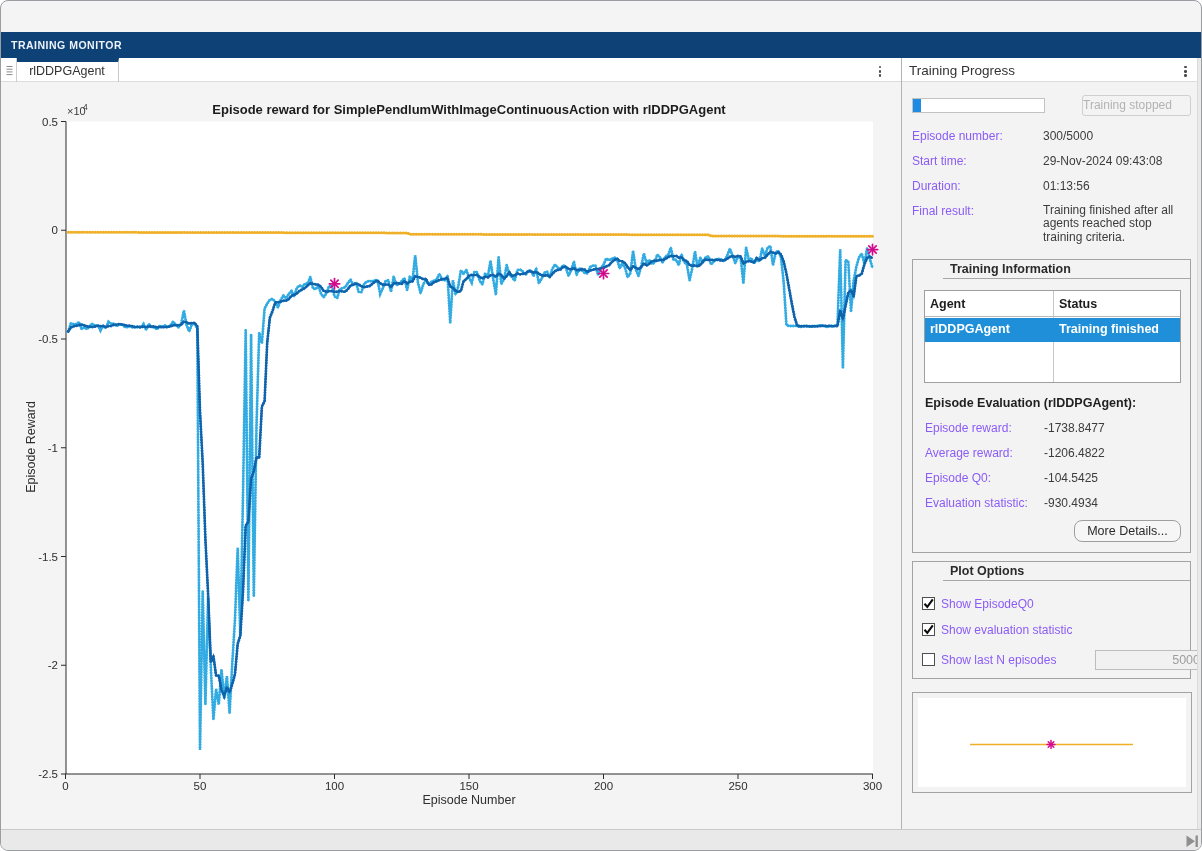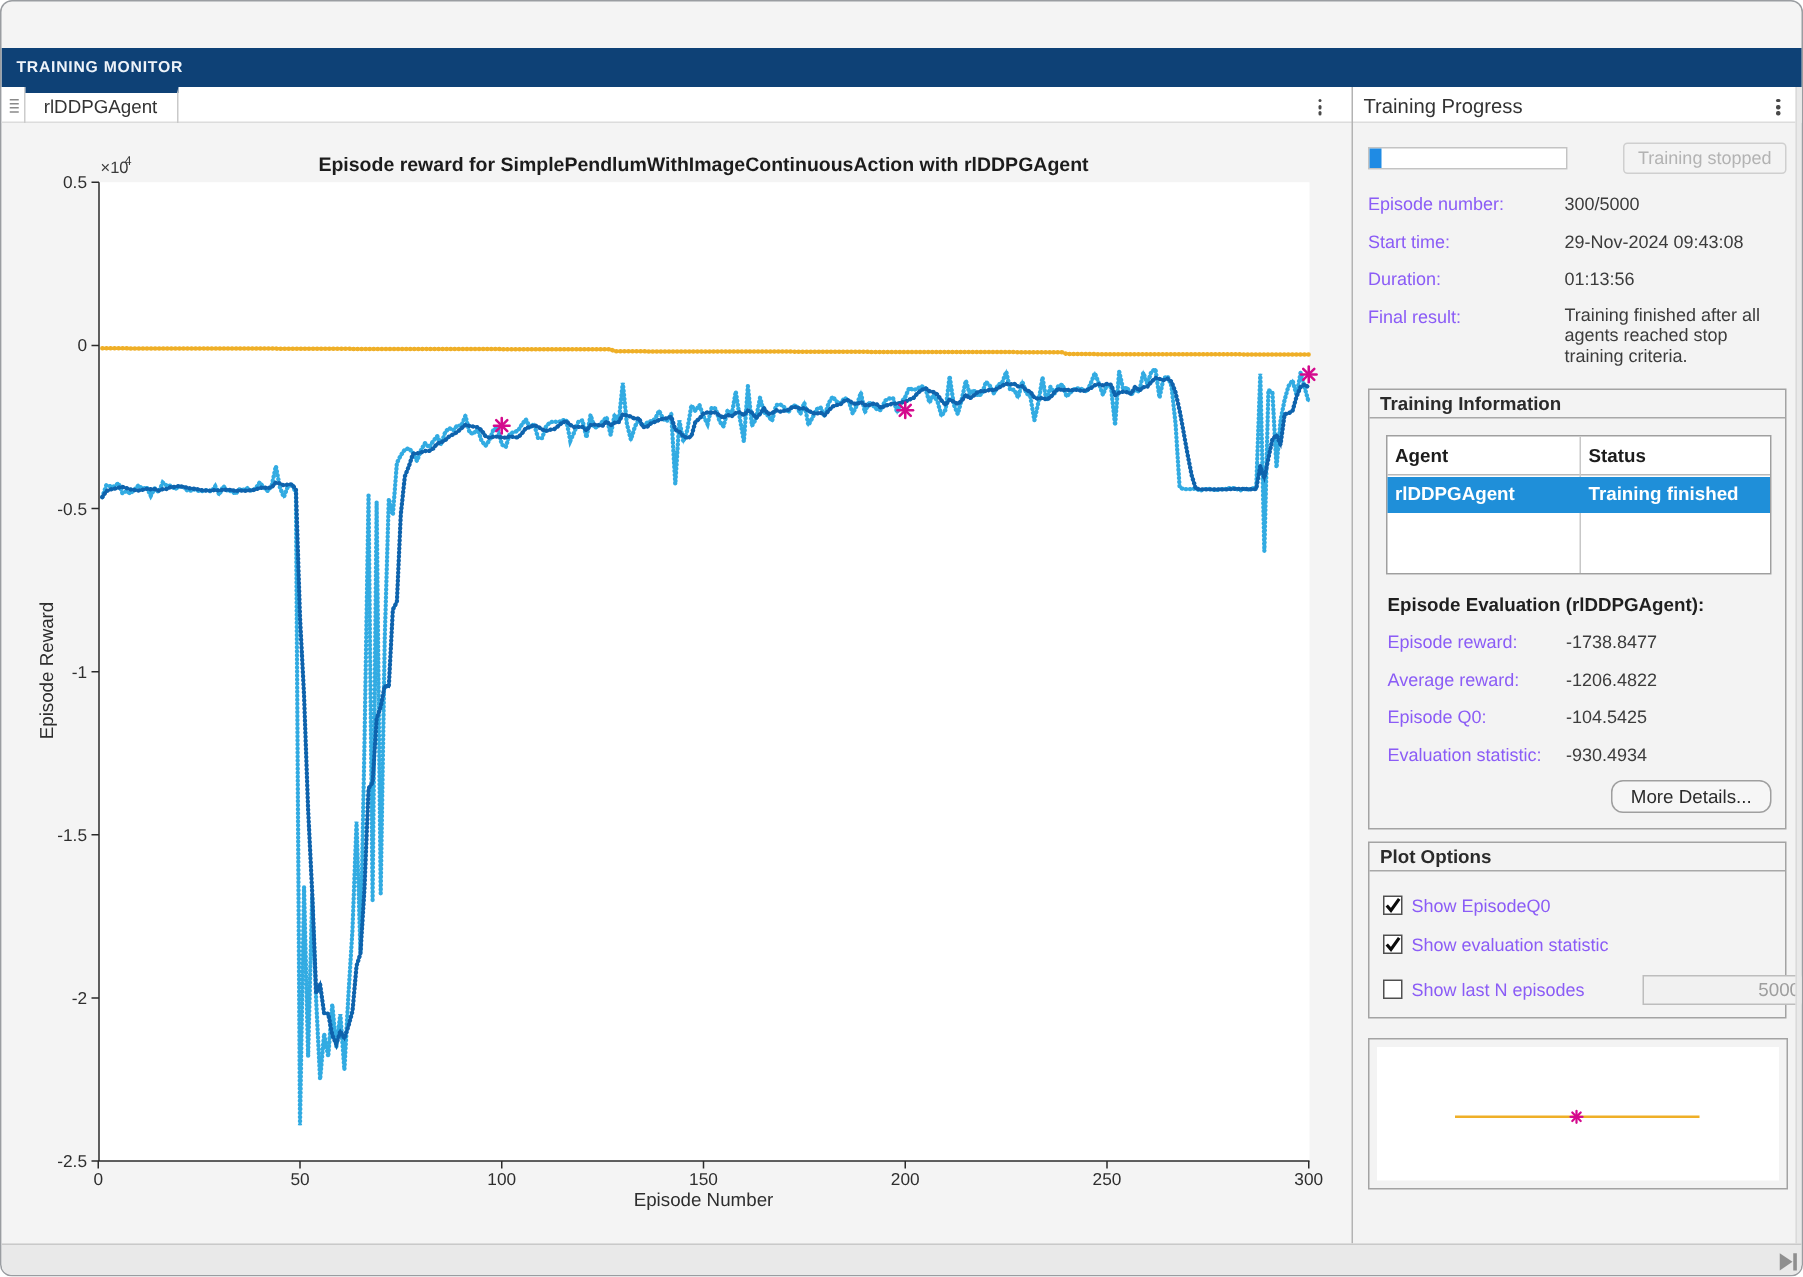--- a/index.html
+++ b/index.html
@@ -28,22 +28,22 @@
   #rphead{position:absolute;left:0;top:0;width:295px;height:24.5px;background:#ffffff;border-bottom:1px solid #dcdcdc;}
   #rphead span{position:absolute;left:7px;top:5px;font-size:13.5px;color:#333;}
   
   #bstrip{position:absolute;left:0;top:828px;width:1202px;height:23px;background:#e9e9e9;border-top:1px solid #c9c9c9;}
   
   .lbl{position:absolute;font-size:12px;color:#8b5cf6;}
   .val{position:absolute;font-size:12px;color:#3c3c3c;}
   #pbar{position:absolute;left:10px;top:40px;width:133px;height:15px;background:#ffffff;border:1px solid #c3c3c3;}
   #pbar i{position:absolute;left:0;top:0;width:8px;height:13px;background:#1f8be4;display:block;}
   #btn-stopped{position:absolute;left:180px;top:37px;width:109px;height:21px;border:1px solid #cfcfcf;border-radius:3px;
-     font-size:12px;color:#b3b3b3;text-align:center;line-height:19px;}
-  .gbox{position:absolute;left:10px;width:279px;border:1px solid #a3a3a3;background:#f3f3f3;}
+     font-size:12px;color:#b3b3b3;text-align:left;line-height:19px;}
+  .gbox{position:absolute;left:10px;width:279px;border:1px solid #a3a3a3;background:#f3f3f3;padding-left:30px;}
   .gbox .bh{height:18.5px;border-bottom:1px solid #a8a8a8;font-size:12.5px;font-weight:bold;color:#2b2b2b;padding:2px 0 0 7px;}
   #agtable{position:absolute;left:11px;top:30px;width:257px;height:93px;background:#ffffff;border:1px solid #9f9f9f;font-size:12.5px;}
   #agtable .hrow{height:26px;border-bottom:1px solid #b9b9b9;font-weight:bold;color:#1c1c1c;}
   #agtable .hrow .c1,#agtable .brow .c1{position:absolute;left:5px;width:123px;}
   #agtable .cdiv{position:absolute;left:128px;top:0;width:1px;height:91px;background:#c7c7c7;}
   #agtable .brow{position:absolute;left:0;top:27px;width:255px;height:23.5px;background:#1f8fd9;color:#ffffff;font-weight:bold;}
   #btn-details{position:absolute;left:161px;top:260px;width:107px;height:22px;border:1px solid #9f9f9f;border-radius:8px;
      background:#f6f6f6;font-size:12.5px;color:#2b2b2b;text-align:center;line-height:20px;}
   .cb{position:absolute;width:13px;height:13px;background:#ffffff;border:1px solid #4f4f4f;}.cb svg{position:absolute;left:-1px;top:-1px;overflow:visible;}
   #nfield{position:absolute;left:156px;top:88px;width:113px;height:20px;border:1px solid #bdbdbd;background:#f1f1f1;

